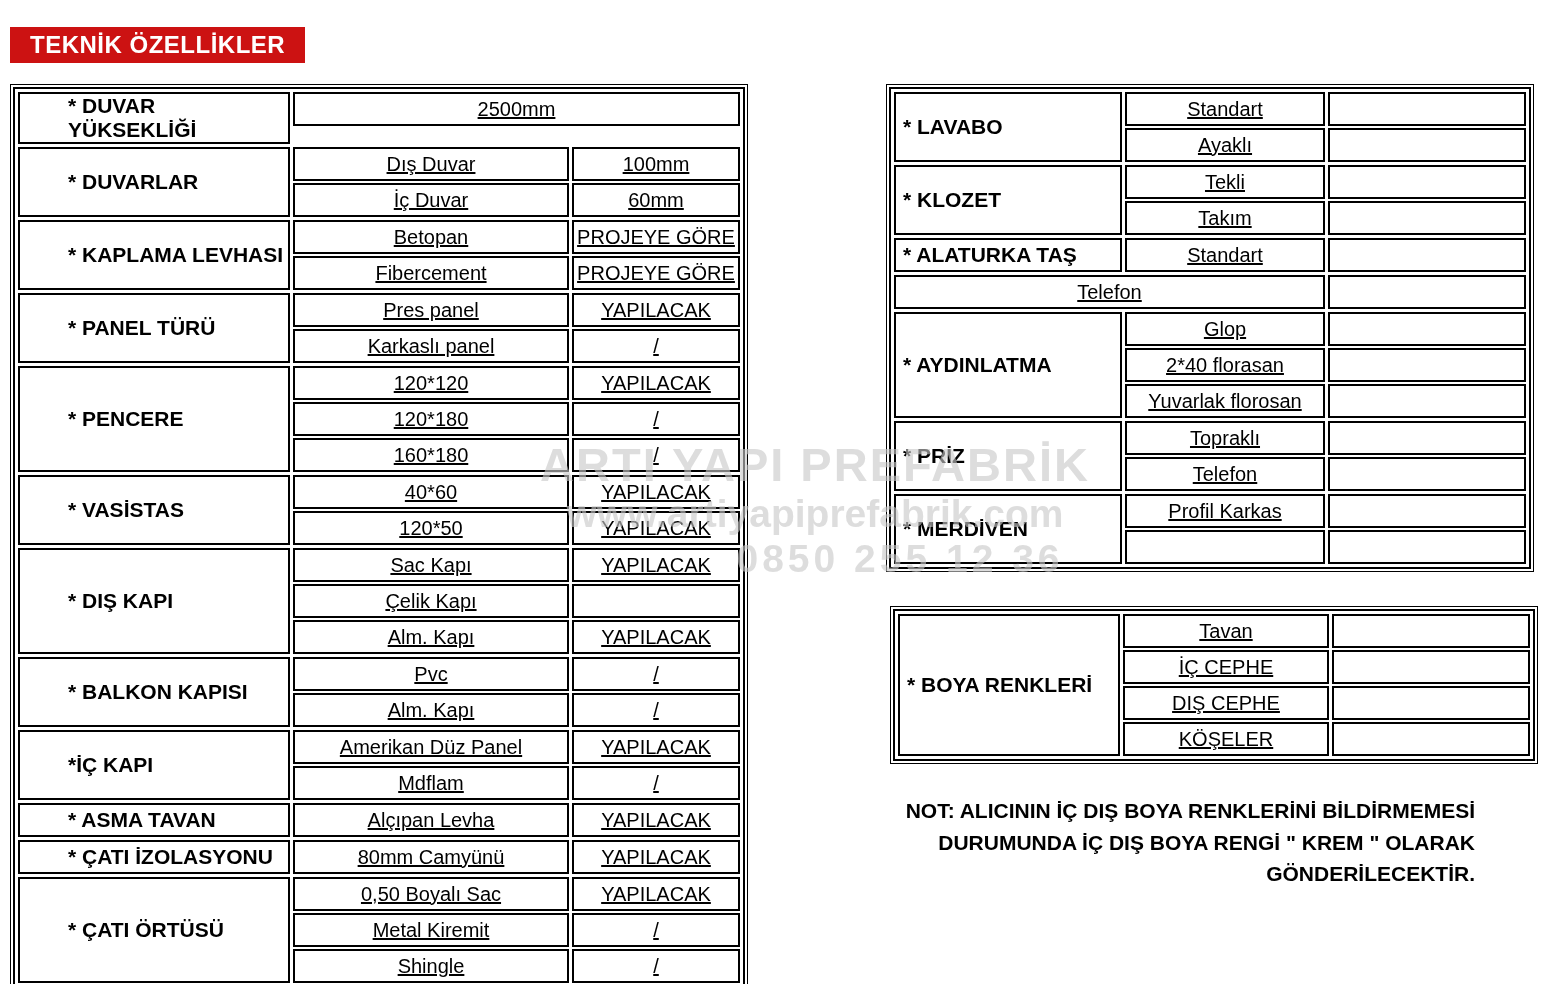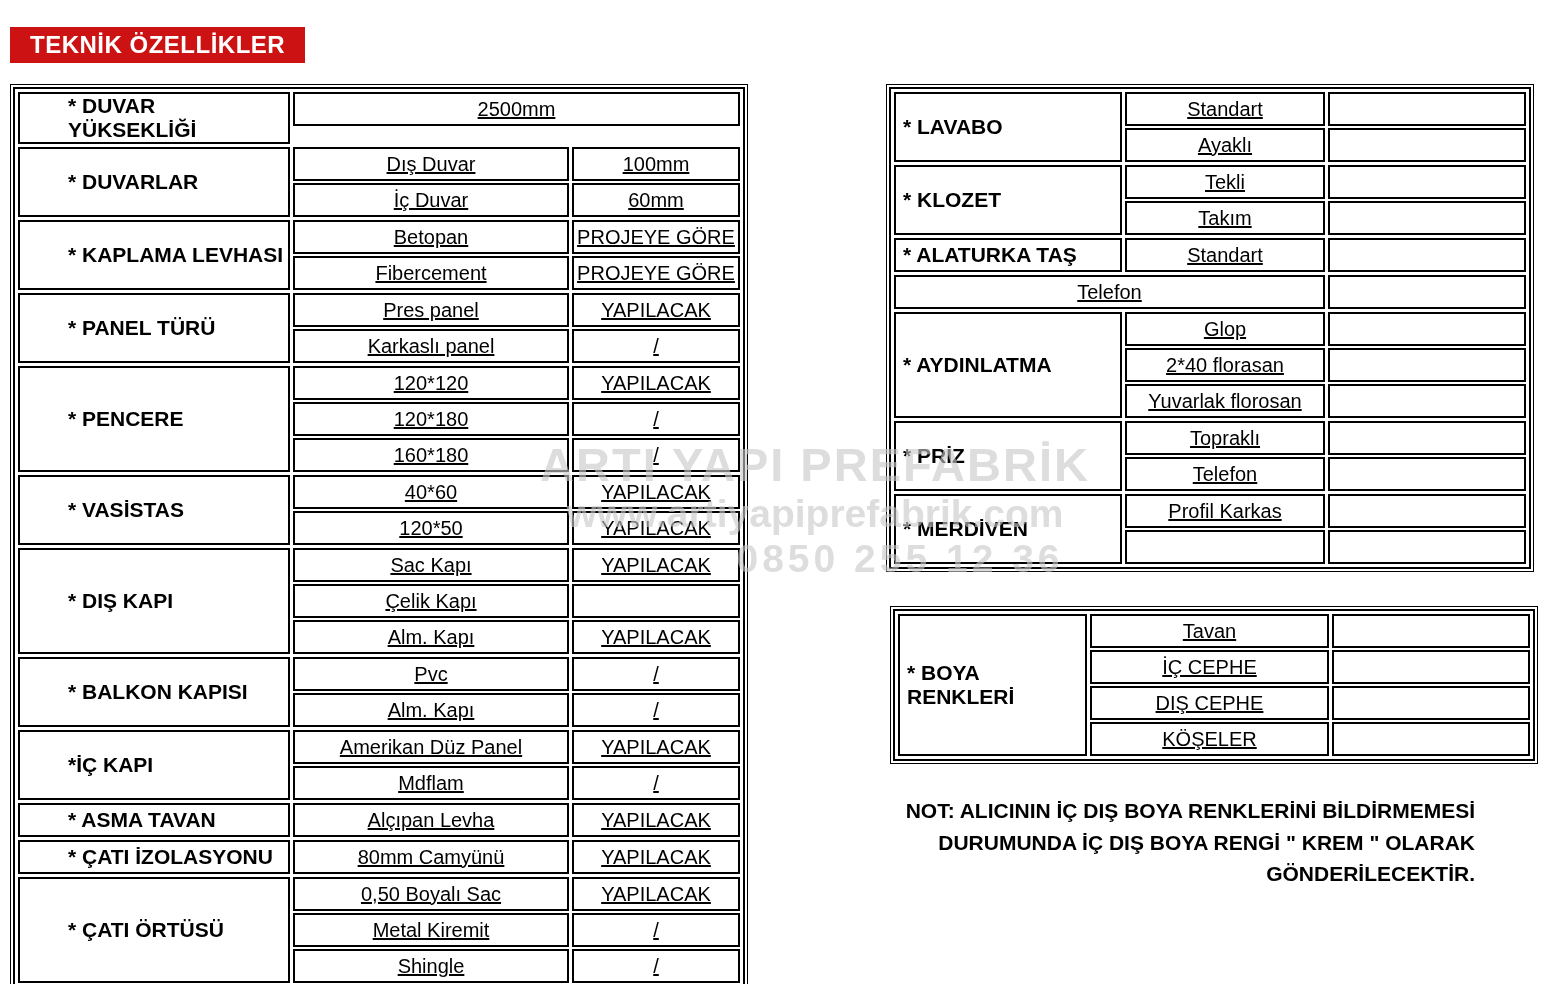--- a/index.html
+++ b/index.html
@@ -34,21 +34,21 @@
 
   #left-table{left:10px;top:84px;width:738px;}
   #left-table .glabel{width:272px;padding-left:48px;}
   #left-table .val{width:168px;flex-shrink:0;}
 
   #right-table{left:886px;top:84px;width:648px;}
   #right-table .glabel{width:228px;}
   #right-table .val{width:198px;flex-shrink:0;}
 
   #paint-table{left:890px;top:606px;width:648px;}
-  #paint-table .glabel{width:189px;}
+  #paint-table .glabel{width:222px;}
   #paint-table .val{width:198px;flex-shrink:0;}
 
   
   #watermark{left:495px;top:438px;width:640px;text-align:center;z-index:20;
     color:var(--watermark);opacity:.62;font-weight:bold;pointer-events:none;line-height:1.15;}
   #watermark .w1{font-size:47px;letter-spacing:2px;}
   #watermark .w2{font-size:39px;text-align:center;}
   #watermark .w3{font-size:39px;padding-left:170px;letter-spacing:4px;}
 
   

